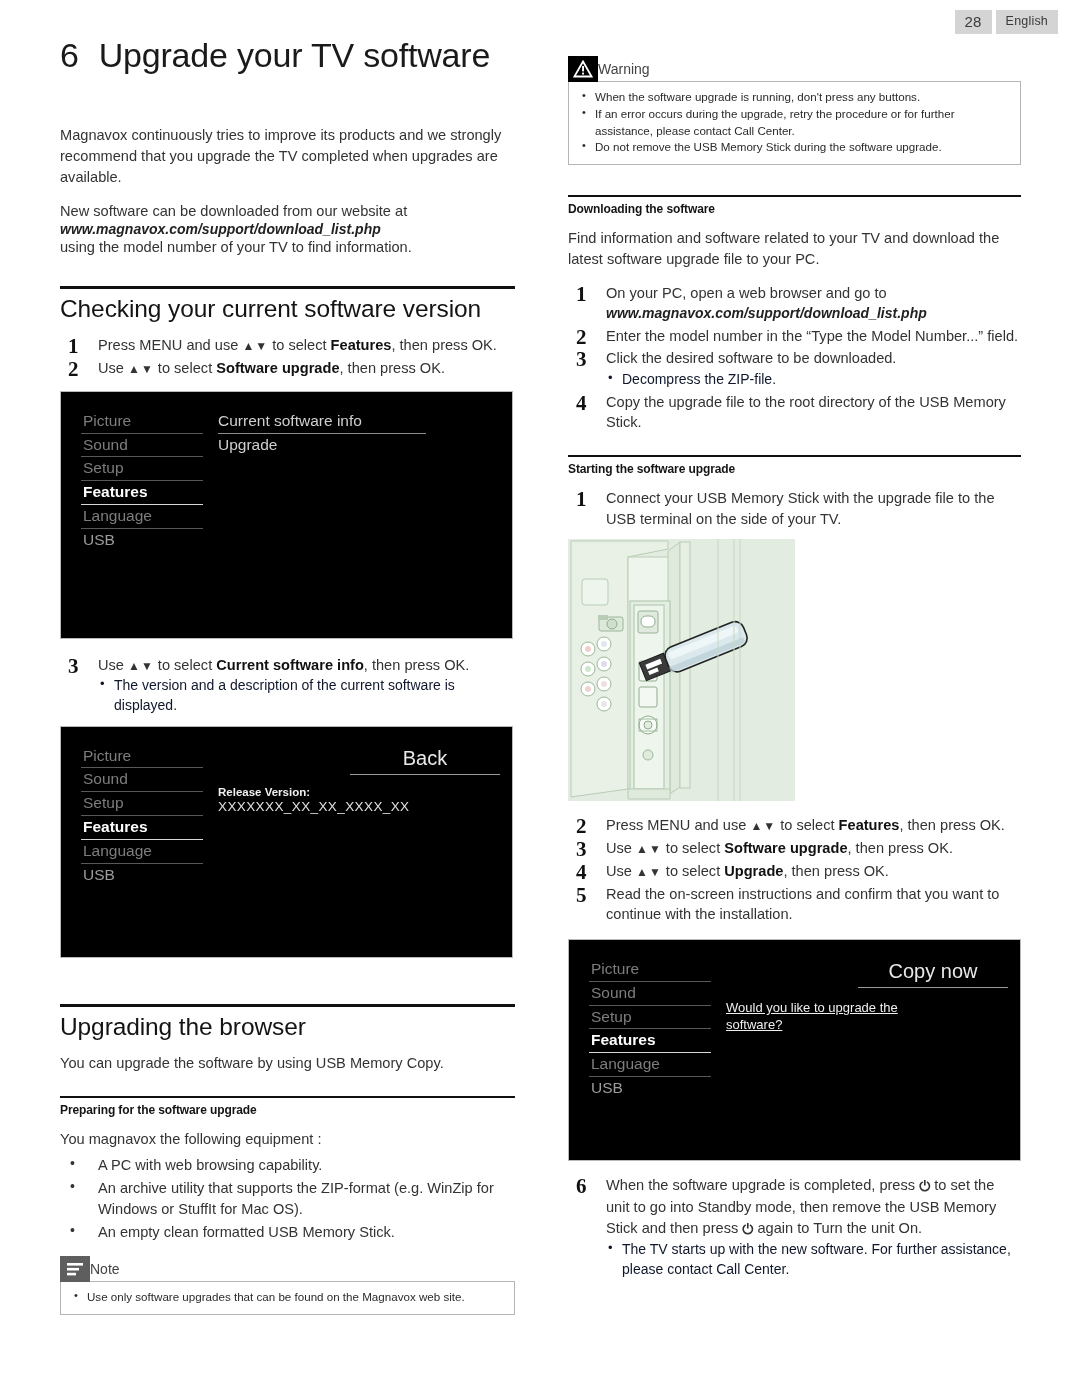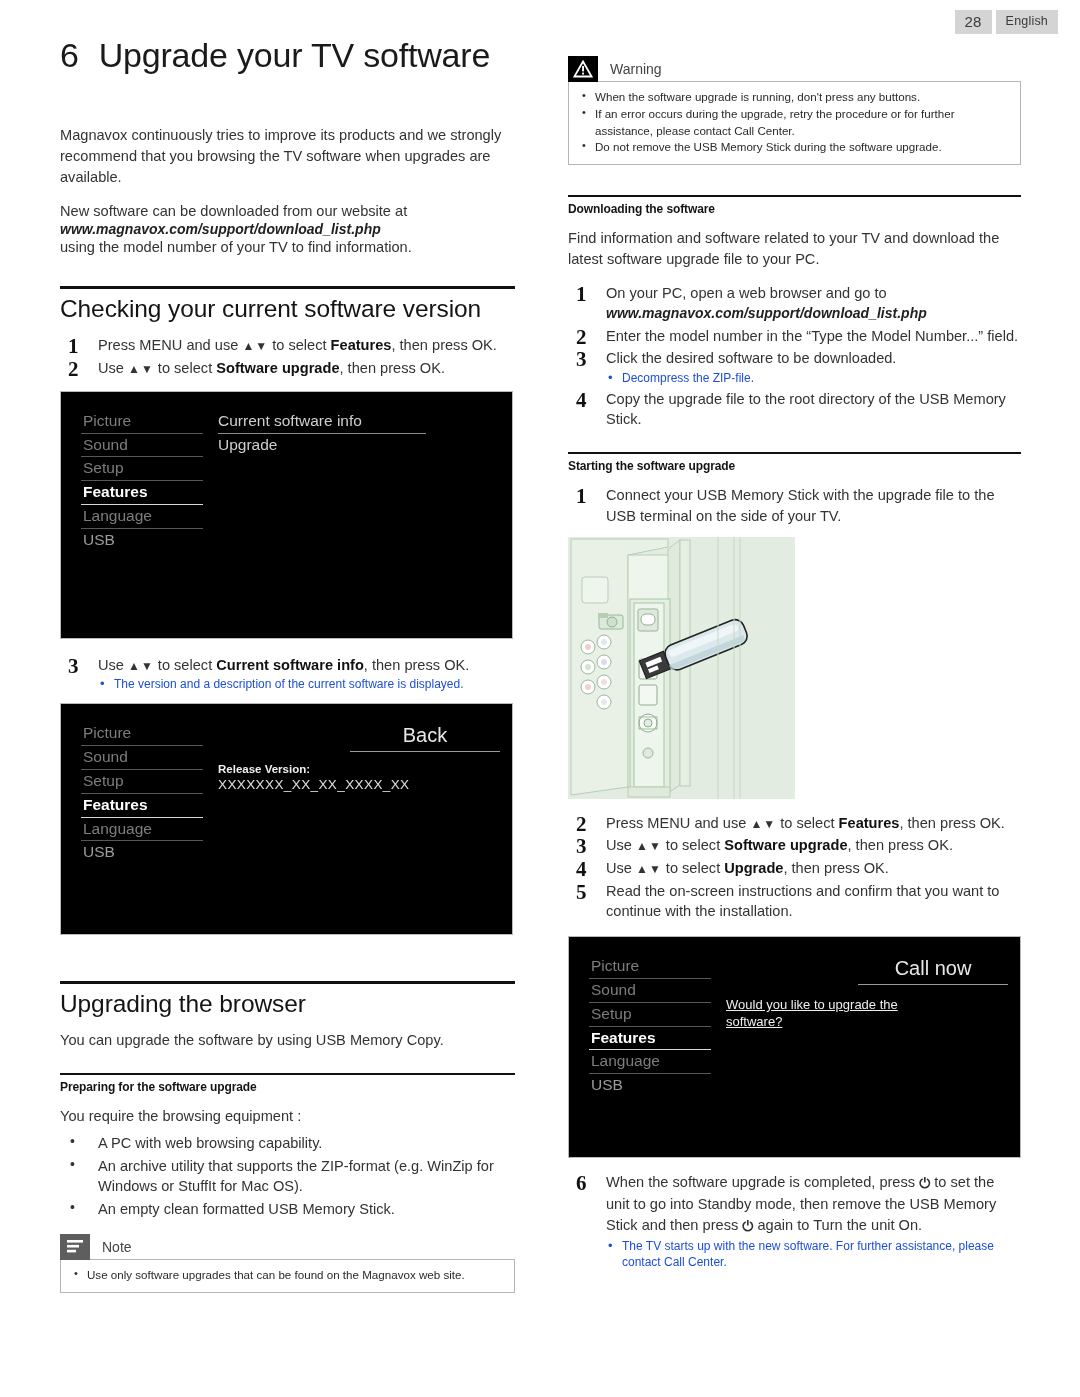--- a/index.html
+++ b/index.html
@@ -119,23 +119,23 @@
 
   
   ul.sub {
     list-style: none;
     margin: 1px 0 2px 0;
     padding: 0;
   }
   ul.sub > li {
     position: relative;
     padding-left: 16px;
-    font-size: 12px;
+    font-size: 14px;
     line-height: 1.4;
-    color: #1d4ed8;
+    color: #0f172a;
   }
   ul.sub > li::before {
     content: "•";
     position: absolute; left: 2px; top: -1px;
     font-size: 13px;
   }
 
   
   ul.bullets { list-style: none; margin: 6px 0 0 0; padding: 0; }
   ul.bullets > li {
@@ -229,21 +229,20 @@
   .callout-icon {
     width: 30px; height: 26px;
     display: flex; align-items: center; justify-content: center;
     flex: none;
   }
   .callout-icon.note { background: #5e5e5e; }
   .callout-icon.warn { background: #000000; }
   .callout-title {
     font-size: 14px;
     color: #444;
-    padding-left: 12px;
     display: flex; align-items: center;
   }
   .callout-body {
     border: 1px solid #b5b5b5;
     padding: 7px 10px 8px 10px;
     margin-top: -1px;
   }
   .callout-body ul { list-style: none; margin: 0; padding: 0; }
   .callout-body li {
     position: relative;
@@ -285,21 +284,21 @@
 
 <div class="cols">
 
 <div class="col-left">
 
   <h1 class="chapter-title">
     <span class="chapter-num">6</span>
     <span>Upgrade your TV software</span>
   </h1>
 
-  <p class="body">Magnavox continuously tries to improve its products and we strongly recommend that you browsing the TV software when upgrades are available.</p>
+  <p class="body">Magnavox continuously tries to improve its products and we strongly recommend that you upgrade the TV completed when upgrades are available.</p>
 
   <p class="body tight">New software can be downloaded from our website at</p>
   <span class="url">www.magnavox.com/support/download_list.php</span>
   <p class="body" style="margin-top:0">using the model number of your TV to find information.</p>
 
   <div class="rule-thick" style="margin-top:28px"></div>
   <h2 class="sec">Checking your current software version</h2>
 
   <ol class="steps">
     <li>
@@ -360,21 +359,21 @@
       </div>
     </div>
   </div>
 
   <div class="rule-thick" style="margin-top:46px"></div>
   <h2 class="sec">Upgrading the browser</h2>
   <p class="body">You can upgrade the software by using USB Memory Copy.</p>
 
   <div class="rule-med" style="margin-top:22px"></div>
   <h3 class="sub">Preparing for the software upgrade</h3>
-  <p class="body" style="margin-bottom:4px">You require the browsing equipment :</p>
+  <p class="body" style="margin-bottom:4px">You magnavox the following equipment :</p>
 
   <ul class="bullets">
     <li>A PC with web browsing capability.</li>
     <li>An archive utility that supports the ZIP-format (e.g. WinZip for Windows or StuffIt for Mac OS).</li>
     <li>An empty clean formatted USB Memory Stick.</li>
   </ul>
 
   <div class="callout">
     <div class="callout-head">
       <div class="callout-icon note">
@@ -543,21 +542,21 @@
         <div class="osd-item">Picture</div>
         <div class="osd-item">Sound</div>
         <div class="osd-item">Setup</div>
         <div class="osd-item active">Features</div>
         <div class="osd-item">Language</div>
         <div class="osd-item last">USB</div>
       </div>
       <div class="osd-content">
         <div class="osd-msg" style="margin-top:42px">Would you like to upgrade the software?</div>
         <div class="osd-right">
-          <div class="osd-btn">Call now</div>
+          <div class="osd-btn">Copy now</div>
         </div>
       </div>
     </div>
   </div>
 
   <ol class="steps" style="margin-top:14px">
     <li>
       <span class="num">6</span>
       <span>When the software upgrade is completed, press </span><span class="power-glyph">⏻</span><span> to set the unit to go into Standby mode, then remove the USB Memory Stick and then press </span><span class="power-glyph">⏻</span><span> again to Turn the unit On.</span>
       <ul class="sub">

